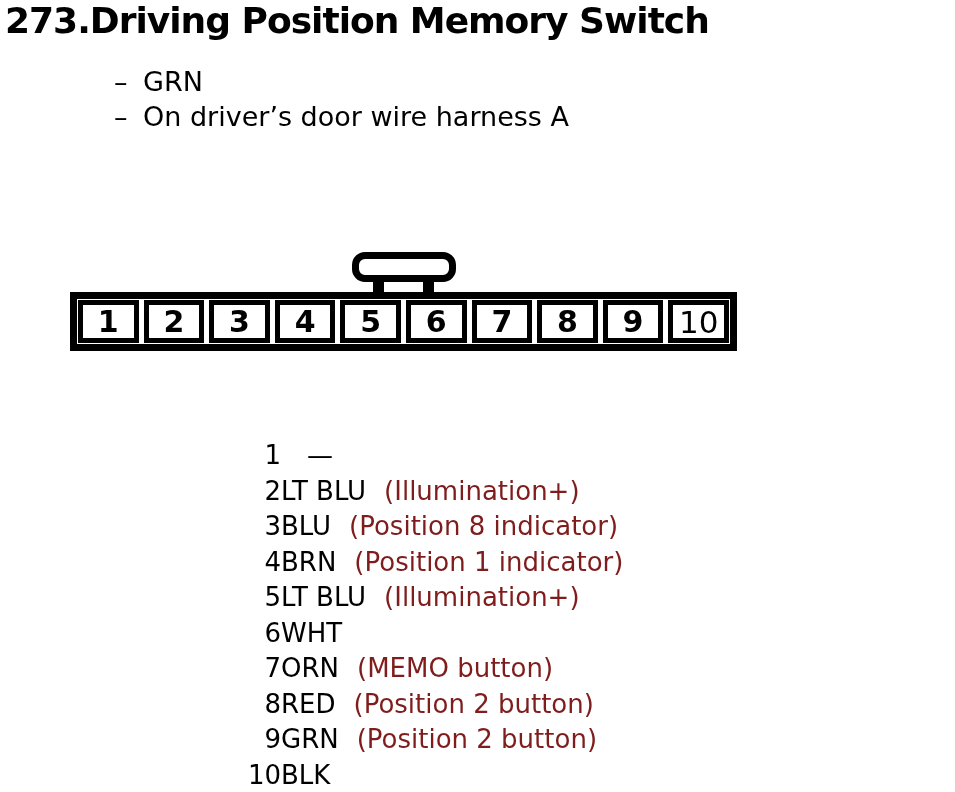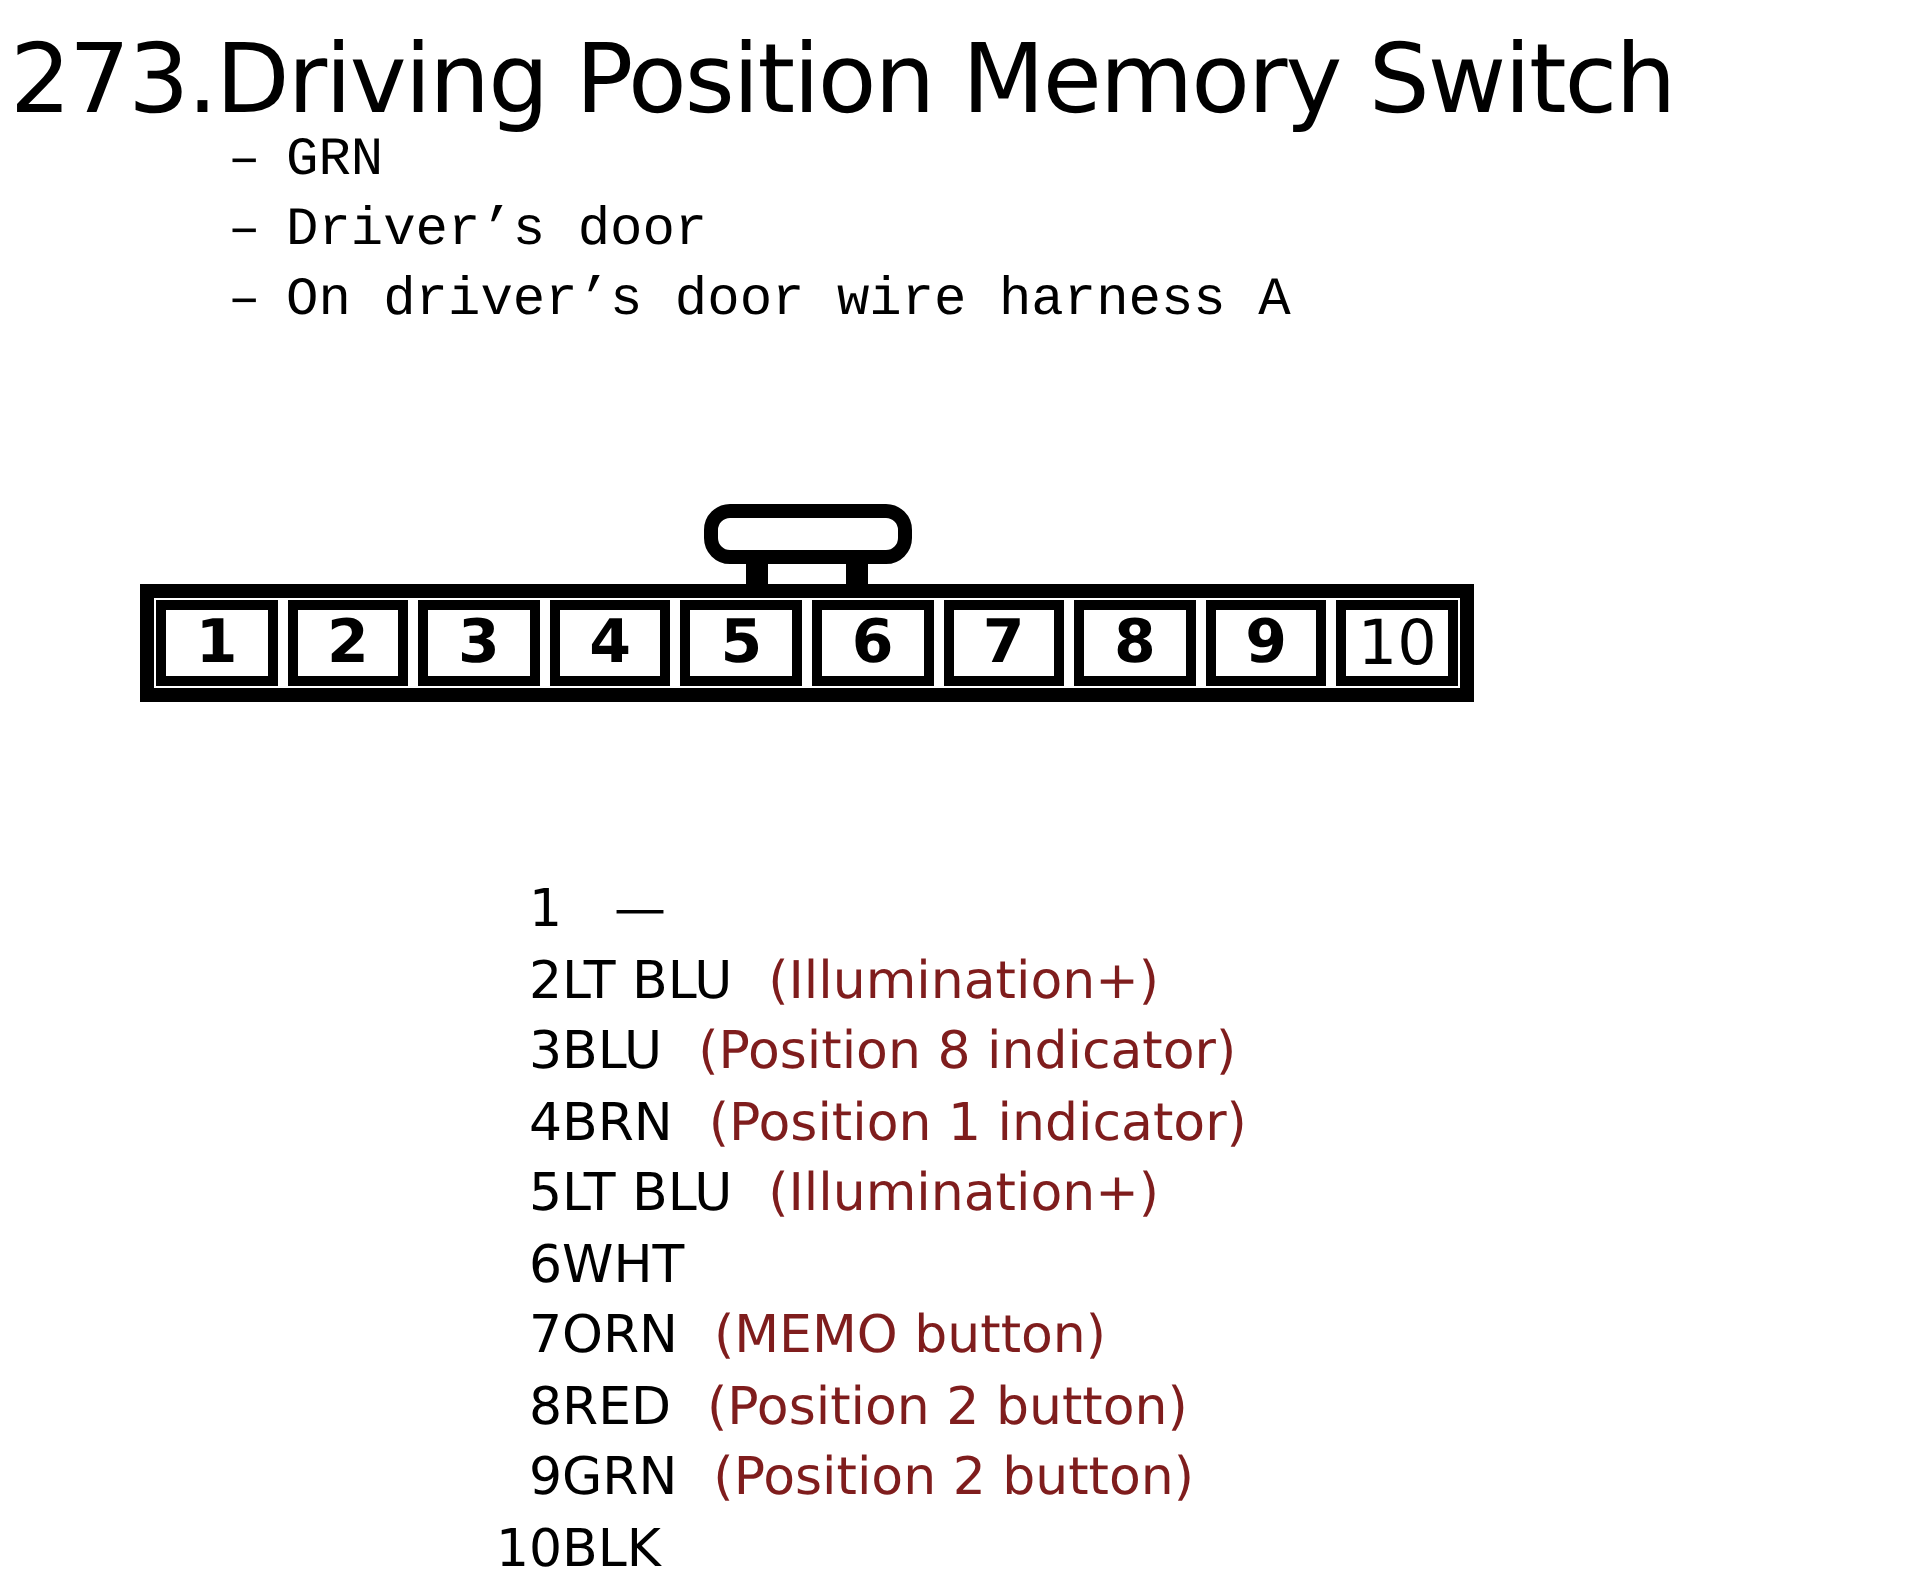--- a/index.html
+++ b/index.html
@@ -6,33 +6,33 @@
   body {
     width: 955px; height: 792px;
     background: #ffffff;
     position: relative;
     overflow: hidden;
     font-family: "DejaVu Sans", "Liberation Sans", sans-serif;
     color: #000;
   }
   .title {
     position: absolute;
-    left: 5px; top: 12px;
-    font-size: 48px;
-    font-weight: normal;
+    left: 5px; top: 0px;
+    font-size: 36px;
+    font-weight: bold;
     letter-spacing: -1px;
     white-space: nowrap;
   }
   .notes {
     position: absolute;
     left: 114px; top: 64px;
     font-size: 27px;
     line-height: 35px;
   }
-  .note { white-space: nowrap; font-family: Liberation Mono, monospace; }
+  .note { white-space: nowrap; }
   .note-dash { display: inline-block; width: 29px; }
 
   
   .latch-bar {
     position: absolute;
     left: 352px; top: 252px;
     width: 104px; height: 30px;
     border: 7px solid #000;
     border-radius: 13px;
     box-sizing: border-box;
@@ -82,21 +82,20 @@
   .pin-desc { margin-left: 18px; color: #7f1d1d; }
   .pin-desc.plain { color: #000; margin-left: 26px; }
 </style>
 </head>
 <body>
 
 <div class="title">273.Driving Position Memory Switch</div>
 
 <div class="notes">
   <div class="note"><span class="note-dash">–</span><span>GRN</span></div>
-  <div class="note"><span class="note-dash">–</span><span>Driver’s door</span></div>
   <div class="note"><span class="note-dash">–</span><span>On driver’s door wire harness A</span></div>
 </div>
 
 <div class="latch-bar"></div>
 <div class="latch-stem left"></div>
 <div class="latch-stem right"></div>
 
 <div class="connector-body">
   <div class="pin-cell">1</div>
   <div class="pin-cell">2</div>

